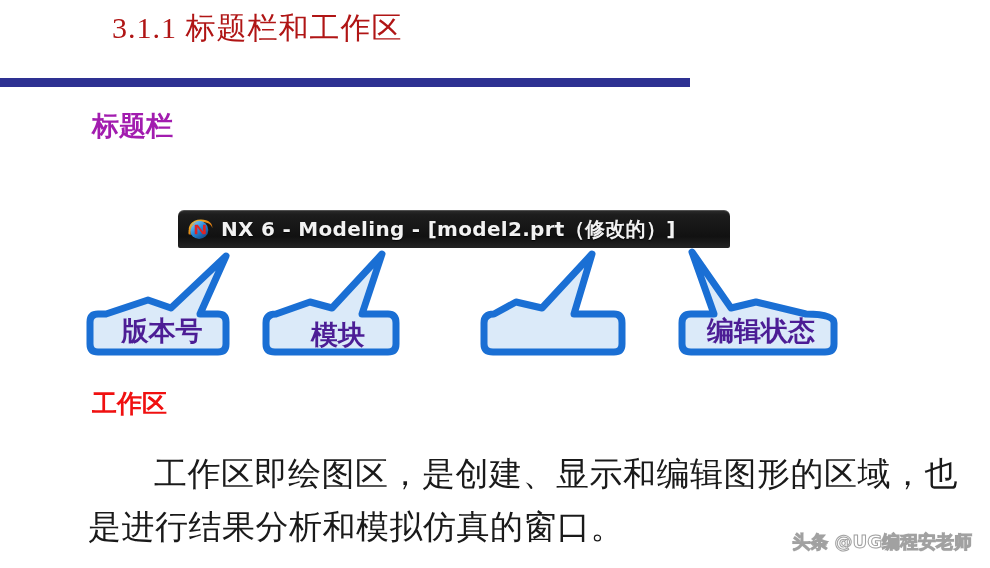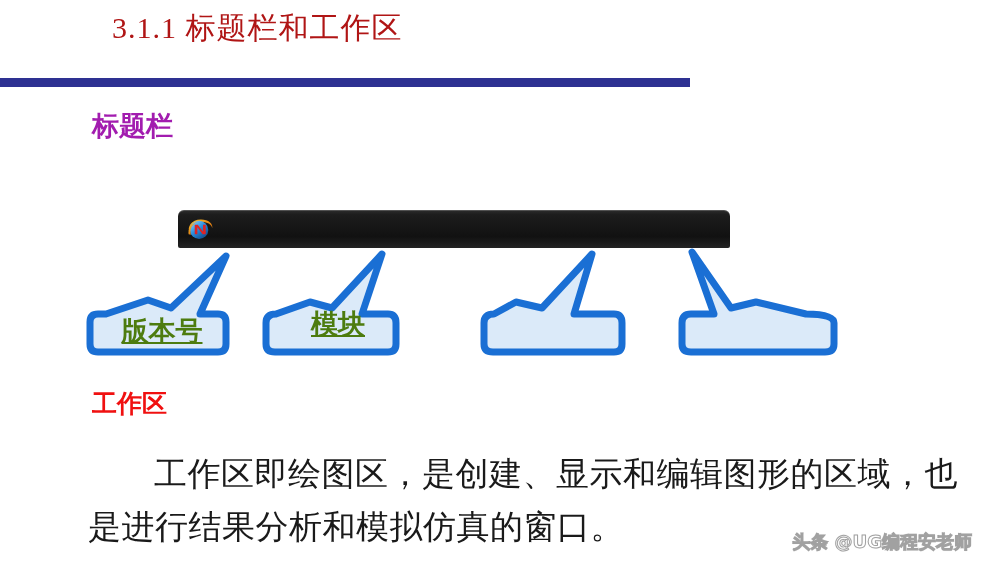--- a/index.html
+++ b/index.html
@@ -68,32 +68,31 @@
   
   .callout { position: absolute; }
   .callout-svg { position: absolute; left: 0; top: 0; overflow: visible; }
   .callout-label {
     position: absolute;
     width: 100%;
     text-align: center;
     font-family: "Liberation Serif", serif;
     font-weight: bold;
     font-size: 27px;
-    color: #4d7c0f;
-    white-space: nowrap;
-    text-decoration: underline;
+    color: #4c1d95;
+    white-space: nowrap;
   }
 
   #callout-1 { left: 88px;  top: 252px; width: 148px; height: 104px; }
   #callout-2 { left: 262px; top: 250px; width: 140px; height: 106px; }
   #callout-3 { left: 480px; top: 250px; width: 148px; height: 106px; }
   #callout-4 { left: 676px; top: 248px; width: 170px; height: 108px; }
 
   #callout-1 .callout-label { top: 61px; }
-  #callout-2 .callout-label { top: 56px; padding-left: 12px; }
+  #callout-2 .callout-label { top: 67px; padding-left: 12px; }
   #callout-3 .callout-label { top: 63px; }
   #callout-4 .callout-label { top: 65px; }
 
   
   #label-workarea {
     position: absolute;
     left: 92px; top: 387px;
     font-family: "Liberation Serif", serif;
     font-weight: bold;
     font-size: 25px;
@@ -150,20 +149,21 @@
         <stop offset="0.45" stop-color="#2a8ede"></stop>
         <stop offset="1" stop-color="#0b3f7a"></stop>
       </linearGradient>
     </defs>
     <path d="M8 40 C2 28 12 10 34 10 C52 10 62 20 60 30 C58 20 46 15 34 16 C18 17 8 27 10 41 Z" fill="url(#gswoosh)"></path>
     <circle cx="30" cy="34" r="21" fill="url(#gball)"></circle>
     <path d="M20 44 L20 22 L27 22 L39 38 L39 22 L45 22 L45 44 L38 44 L26 28 L26 44 Z" fill="#e02222"></path>
     <path d="M20 44 L20 22 L27 22 L39 38 L39 30 L45 30 L45 44 L38 44 L26 28 L26 44 Z" fill="#ffffff" opacity="0.0"></path>
     <path d="M6 44 C4 34 10 18 30 14 C14 20 8 30 11 45 Z" fill="url(#gswoosh)"></path>
   </svg>
+  <span id="nx-titlebar-text">NX 6 - Modeling - [model2.prt（修改的）]</span>
 </div>
 
 <div class="callout" id="callout-1">
   <svg class="callout-svg" width="148" height="104" viewBox="0 0 148 104">
     <path d="M138 4 L83 56 L60 48 L18 62
              L10 62 Q2 62 2 70 L2 92 Q2 100 10 100
              L130 100 Q138 100 138 92 L138 70 Q138 62 130 62
              L112 62 Z" fill="#dbeaf9" stroke="#1a6fd4" stroke-width="7" stroke-linejoin="round"></path>
   </svg>
   <div class="callout-label">版本号</div>
@@ -188,19 +188,20 @@
   </svg>
 </div>
 
 <div class="callout" id="callout-4">
   <svg class="callout-svg" width="170" height="108" viewBox="0 0 170 108">
     <path d="M16 4 L55 60 L80 54 L130 66
              Q158 66 158 75 L158 96 Q158 104 149 104
              L15 104 Q6 104 6 96 L6 75 Q6 66 15 66
              L38 66 Z" fill="#dbeaf9" stroke="#1a6fd4" stroke-width="7" stroke-linejoin="round"></path>
   </svg>
+  <div class="callout-label">编辑状态</div>
 </div>
 
 <div id="label-workarea">工作区</div>
 
 <div id="body-paragraph">工作区即绘图区，是创建、显示和编辑图形的区域，也是进行结果分析和模拟仿真的窗口。</div>
 
 <div id="watermark">头条 @UG编程安老师</div>
 
 </body></html>

